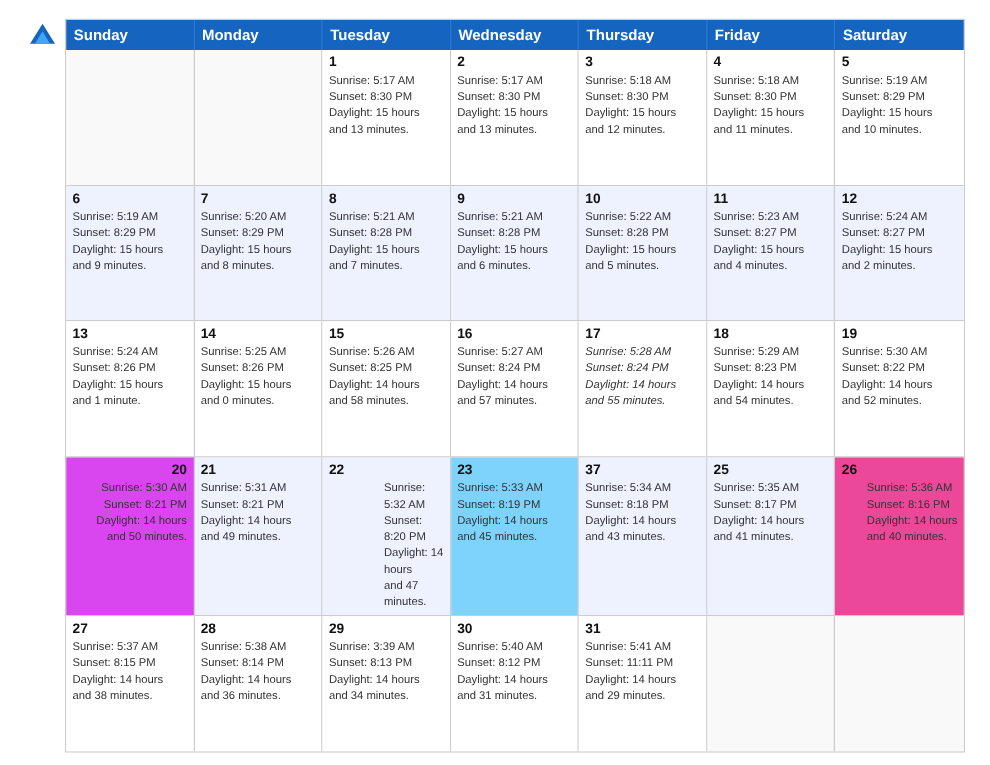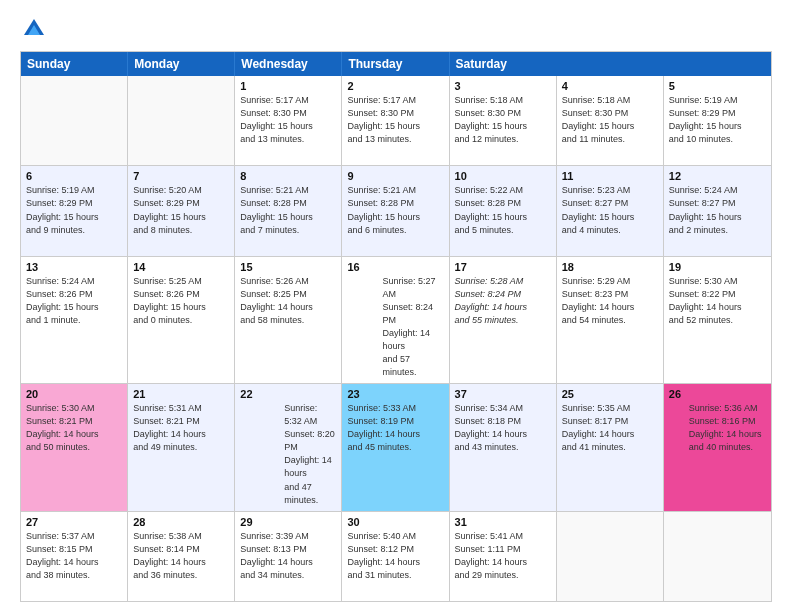--- a/index.html
+++ b/index.html
@@ -8,21 +8,21 @@
       height: 612px;
       font-family: Arial, sans-serif;
       background: #fff;
       overflow: hidden;
     }
     .page {
       width: 792px;
       height: 612px;
       padding: 15px 20px 10px 20px;
       display: flex;
-      flex-direction: column;
+      flex-direction: row;
     }
     .header {
       display: flex;
       justify-content: space-between;
       align-items: flex-start;
       margin-bottom: 8px;
     }
     .logo {
       display: flex;
       align-items: center;
@@ -131,22 +131,24 @@
     <div class="title-block">
       <div class="title-month"></div>
       <div class="title-location"></div>
     </div>
   </div>
 
   <div class="calendar">
     <div class="cal-header">
     <div class="cal-header-cell">Sunday</div>
         <div class="cal-header-cell">Monday</div>
+        <div class="cal-header-cell">Tuesday</div>
         <div class="cal-header-cell">Wednesday</div>
         <div class="cal-header-cell">Thursday</div>
+        <div class="cal-header-cell">Friday</div>
         <div class="cal-header-cell">Saturday</div>
       </div>
     <div class="cal-body">
     <div class="cal-row">
           <div class="cal-cell empty"></div>
           <div class="cal-cell empty"></div>
           <div class="cal-cell">
             <div class="day-num">1</div>
             <div class="cell-info" style="white-space: pre-line;">Sunrise: 5:17 AM
 Sunset: 8:30 PM
@@ -250,21 +252,21 @@
           </div>
           <div class="cal-cell">
             <div class="day-num">15</div>
             <div class="cell-info" style="white-space: pre-line;">Sunrise: 5:26 AM
 Sunset: 8:25 PM
 Daylight: 14 hours
 and 58 minutes.</div>
           </div>
           <div class="cal-cell">
             <div class="day-num">16</div>
-            <div class="cell-info" style="white-space: pre-line; margin-left: 35px;">Sunrise: 5:27 AM
+            <div class="cell-info" style="white-space: pre-line;">Sunrise: 5:27 AM
 Sunset: 8:24 PM
 Daylight: 14 hours
 and 57 minutes.</div>
           </div>
           <div class="cal-cell">
             <div class="day-num">17</div>
             <div class="cell-info" style="white-space: pre-line; font-style: italic;">Sunrise: 5:28 AM
 Sunset: 8:24 PM
 Daylight: 14 hours
 and 55 minutes.</div>
@@ -278,21 +280,21 @@
           </div>
           <div class="cal-cell">
             <div class="day-num">19</div>
             <div class="cell-info" style="white-space: pre-line;">Sunrise: 5:30 AM
 Sunset: 8:22 PM
 Daylight: 14 hours
 and 52 minutes.</div>
           </div>
         </div>
         <div class="cal-row">
-          <div class="cal-cell alt-row" style="background: #f9a8d4;">
+          <div class="cal-cell alt-row" style="background: #d946ef; text-align: right;">
             <div class="day-num">20</div>
             <div class="cell-info" style="white-space: pre-line;">Sunrise: 5:30 AM
 Sunset: 8:21 PM
 Daylight: 14 hours
 and 50 minutes.</div>
           </div>
           <div class="cal-cell alt-row" style="background: rgb(238, 242, 255);">
             <div class="day-num">21</div>
             <div class="cell-info" style="white-space: pre-line;">Sunrise: 5:31 AM
 Sunset: 8:21 PM
@@ -360,21 +362,21 @@
           <div class="cal-cell">
             <div class="day-num">30</div>
             <div class="cell-info" style="white-space: pre-line;">Sunrise: 5:40 AM
 Sunset: 8:12 PM
 Daylight: 14 hours
 and 31 minutes.</div>
           </div>
           <div class="cal-cell">
             <div class="day-num">31</div>
             <div class="cell-info" style="white-space: pre-line;">Sunrise: 5:41 AM
-Sunset: 1:11 PM
+Sunset: 11:11 PM
 Daylight: 14 hours
 and 29 minutes.</div>
           </div>
           <div class="cal-cell empty"></div>
           <div class="cal-cell empty"></div>
         </div>
       </div>
   </div>
 </div>
 

